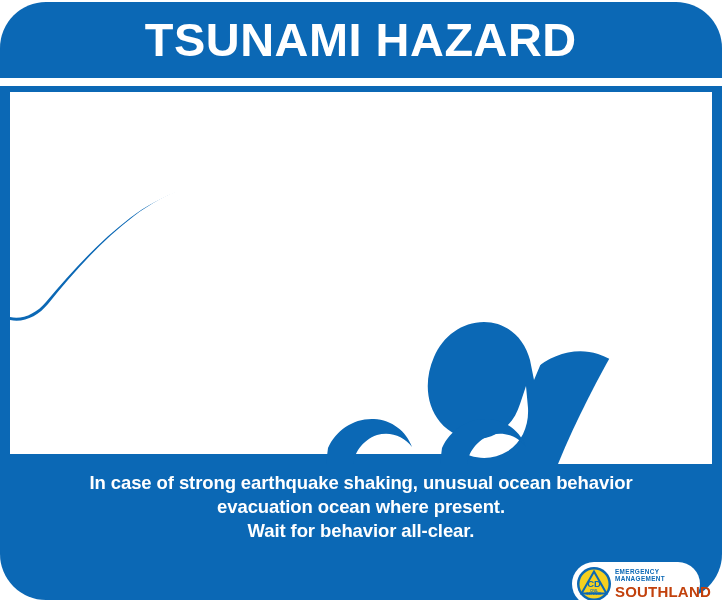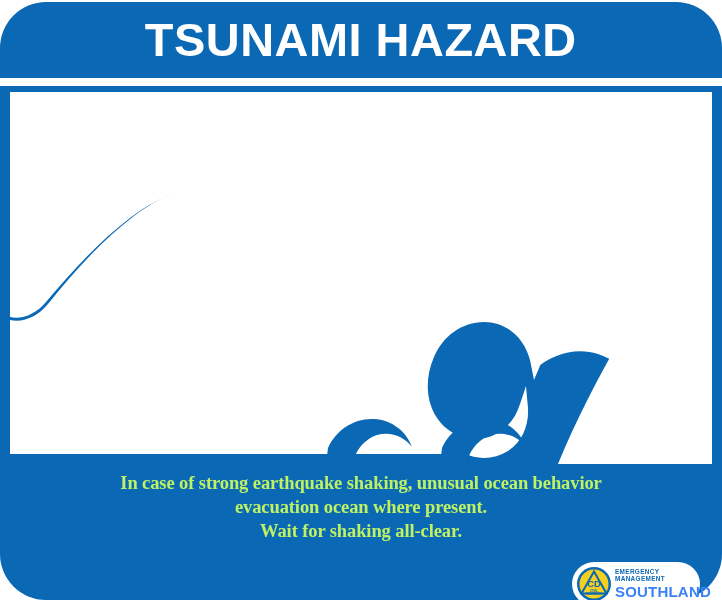--- a/index.html
+++ b/index.html
@@ -90,28 +90,27 @@
     pointer-events: none;
   }
 
   
   .footer-text {
     position: absolute;
     left: 0;
     top: 385px;
     width: 722px;
     text-align: center;
-    color: #bef264;
+    color: #ffffff;
     font-size: 18.5px;
     font-weight: bold;
     line-height: 24px;
     letter-spacing: -0.1px;
     padding: 0 12px;
     box-sizing: border-box;
-    font-family: Liberation Serif, serif;
   }
   .footer-text .line { display: block; white-space: nowrap; }
 
   
   .logo {
     position: absolute;
     left: 572px;
     top: 539px;
     width: 128px;
     height: 44px;
@@ -136,21 +135,21 @@
   .logo-top {
     display: block;
     color: #0B68B5;
     font-size: 6.4px;
     font-weight: bold;
     letter-spacing: 0.35px;
     margin-bottom: 2px;
   }
   .logo-main {
     display: block;
-    color: #3b82f6;
+    color: #c2410c;
     font-size: 15px;
     font-weight: bold;
     letter-spacing: 0.2px;
   }
 </style>
 </head>
 <body>
 
 <div id="sign">
 
@@ -293,21 +292,21 @@
                    C 621,116 628,115 634,120 Z"></path>
         </g>
       </svg>
 
       <div class="zone-word">ZONE</div>
     </div>
 
     <div class="footer-text">
       <span class="line">In case of strong earthquake shaking, unusual ocean behavior</span>
       <span class="line">evacuation ocean where present.</span>
-      <span class="line">Wait for shaking all-clear.</span>
+      <span class="line">Wait for behavior all-clear.</span>
     </div>
   </div>
 
   <div class="logo">
     <div class="logo-badge">
       <svg width="36" height="36" viewBox="0 0 36 36">
         <circle cx="18" cy="18" r="17" fill="#0B68B5"></circle>
         <circle cx="18" cy="18" r="14.5" fill="#F5D020"></circle>
         <path d="M18,5.5 L30.5,27.5 L5.5,27.5 Z" fill="none" stroke="#0B68B5" stroke-width="2"></path>
         <text x="18" y="20.5" text-anchor="middle" font-family="Liberation Sans, sans-serif" font-size="9.5" font-weight="bold" fill="#0B68B5">CD</text>

